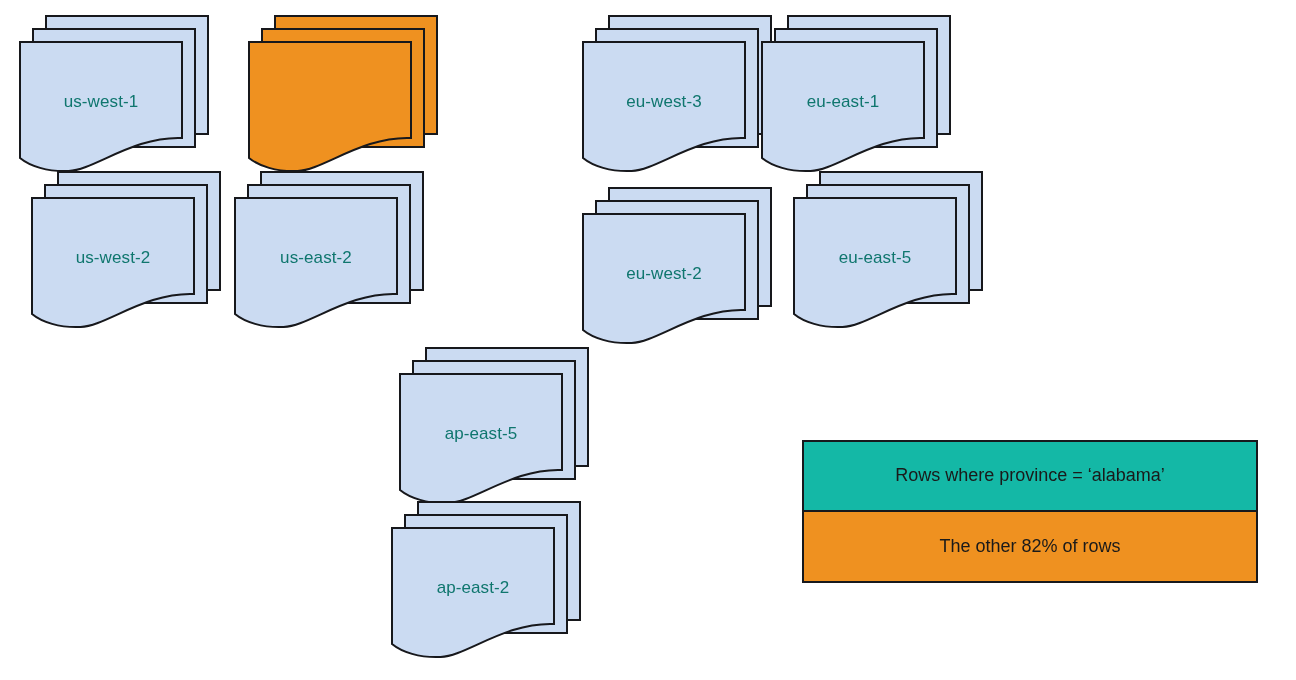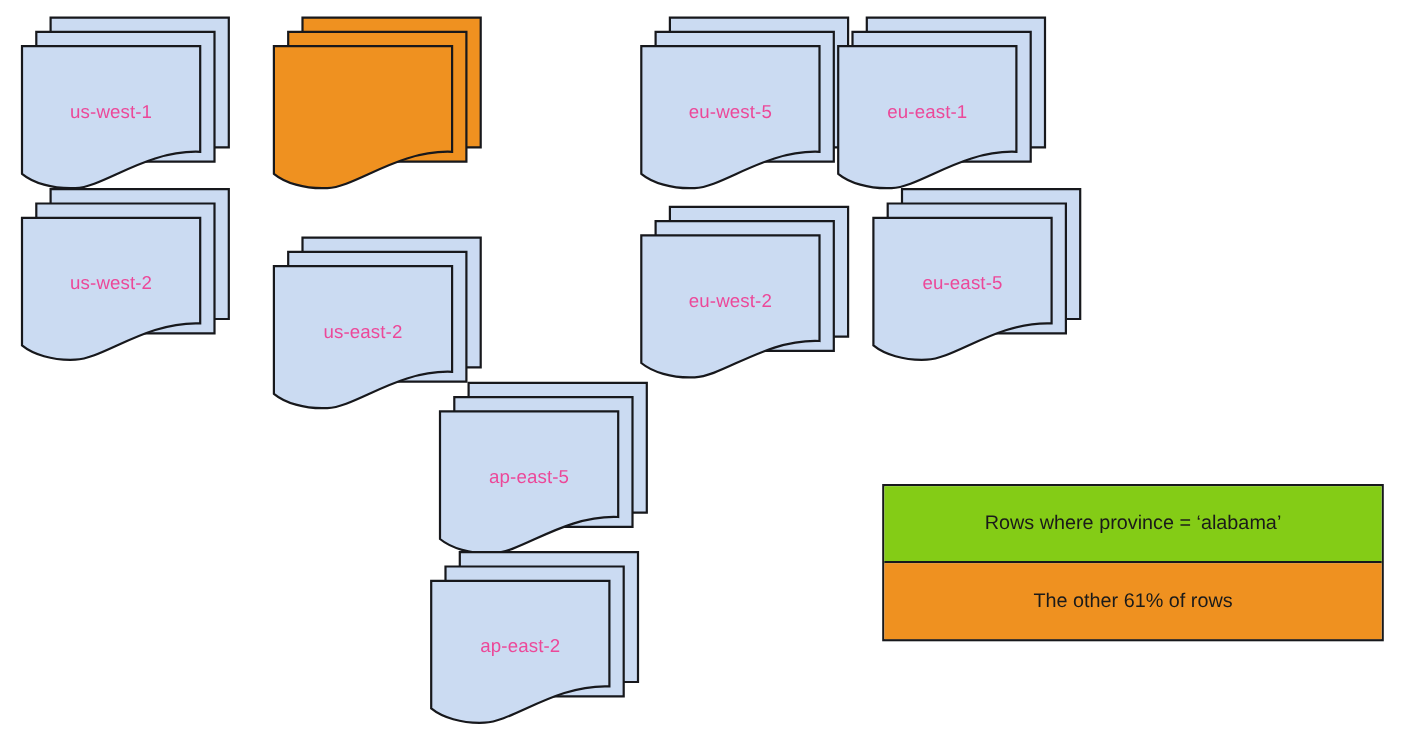--- a/index.html
+++ b/index.html
@@ -38,21 +38,21 @@
     position: absolute;
     left: 0;
     top: 0;
     width: 162px;
     height: 118px;
     display: flex;
     align-items: center;
     justify-content: center;
     font-size: 17px;
     line-height: 1;
-    color: #ec4899;
+    color: #0f766e;
     letter-spacing: 0.1px;
     white-space: nowrap;
     pointer-events: none;
   }
   .legend {
     position: absolute;
     left: 802px;
     top: 440px;
     width: 456px;
     height: 143px;
@@ -92,39 +92,39 @@
         <path d="M 0 0 L 162 0 L 162 118 L 0 118 Z" transform="translate(13,13)" fill="#ef9120" stroke="#17181c" stroke-width="2" stroke-linejoin="miter"></path>
         <path d="M 0 0 L 162 0 L 162 96 C 113.39999999999999 94, 74.52000000000001 128, 48.6 129 C 27.540000000000003 130, 9.719999999999999 124, 0 116 Z" transform="translate(0,26)" fill="#ef9120" stroke="#17181c" stroke-width="2" stroke-linejoin="miter"></path>
       </svg>
     </div>
     <div class="stack" style="left: 583px; top: 16px;">
       <svg width="192" height="162">
         <path d="M 0 0 L 162 0 L 162 118 L 0 118 Z" transform="translate(26,0)" fill="#cbdbf2" stroke="#17181c" stroke-width="2" stroke-linejoin="miter"></path>
         <path d="M 0 0 L 162 0 L 162 118 L 0 118 Z" transform="translate(13,13)" fill="#cbdbf2" stroke="#17181c" stroke-width="2" stroke-linejoin="miter"></path>
         <path d="M 0 0 L 162 0 L 162 96 C 113.39999999999999 94, 74.52000000000001 128, 48.6 129 C 27.540000000000003 130, 9.719999999999999 124, 0 116 Z" transform="translate(0,26)" fill="#cbdbf2" stroke="#17181c" stroke-width="2" stroke-linejoin="miter"></path>
       </svg>
-      <div class="stack-label" style="top: 26px;">eu-west-5</div>
+      <div class="stack-label" style="top: 26px;">eu-west-3</div>
     </div>
     <div class="stack" style="left: 762px; top: 16px;">
       <svg width="192" height="162">
         <path d="M 0 0 L 162 0 L 162 118 L 0 118 Z" transform="translate(26,0)" fill="#cbdbf2" stroke="#17181c" stroke-width="2" stroke-linejoin="miter"></path>
         <path d="M 0 0 L 162 0 L 162 118 L 0 118 Z" transform="translate(13,13)" fill="#cbdbf2" stroke="#17181c" stroke-width="2" stroke-linejoin="miter"></path>
         <path d="M 0 0 L 162 0 L 162 96 C 113.39999999999999 94, 74.52000000000001 128, 48.6 129 C 27.540000000000003 130, 9.719999999999999 124, 0 116 Z" transform="translate(0,26)" fill="#cbdbf2" stroke="#17181c" stroke-width="2" stroke-linejoin="miter"></path>
       </svg>
       <div class="stack-label" style="top: 26px;">eu-east-1</div>
     </div>
-    <div class="stack" style="left: 20px; top: 172px; padding-left: 32px;">
+    <div class="stack" style="left: 32px; top: 172px; padding-left: 32px;">
       <svg width="192" height="162">
         <path d="M 0 0 L 162 0 L 162 118 L 0 118 Z" transform="translate(26,0)" fill="#cbdbf2" stroke="#17181c" stroke-width="2" stroke-linejoin="miter"></path>
         <path d="M 0 0 L 162 0 L 162 118 L 0 118 Z" transform="translate(13,13)" fill="#cbdbf2" stroke="#17181c" stroke-width="2" stroke-linejoin="miter"></path>
         <path d="M 0 0 L 162 0 L 162 96 C 113.39999999999999 94, 74.52000000000001 128, 48.6 129 C 27.540000000000003 130, 9.719999999999999 124, 0 116 Z" transform="translate(0,26)" fill="#cbdbf2" stroke="#17181c" stroke-width="2" stroke-linejoin="miter"></path>
       </svg>
       <div class="stack-label" style="top: 26px;">us-west-2</div>
     </div>
-    <div class="stack" style="left: 249px; top: 172px; margin-top: 44px;">
+    <div class="stack" style="left: 235px; top: 172px;">
       <svg width="192" height="162">
         <path d="M 0 0 L 162 0 L 162 118 L 0 118 Z" transform="translate(26,0)" fill="#cbdbf2" stroke="#17181c" stroke-width="2" stroke-linejoin="miter"></path>
         <path d="M 0 0 L 162 0 L 162 118 L 0 118 Z" transform="translate(13,13)" fill="#cbdbf2" stroke="#17181c" stroke-width="2" stroke-linejoin="miter"></path>
         <path d="M 0 0 L 162 0 L 162 96 C 113.39999999999999 94, 74.52000000000001 128, 48.6 129 C 27.540000000000003 130, 9.719999999999999 124, 0 116 Z" transform="translate(0,26)" fill="#cbdbf2" stroke="#17181c" stroke-width="2" stroke-linejoin="miter"></path>
       </svg>
       <div class="stack-label" style="top: 26px;">us-east-2</div>
     </div>
     <div class="stack" style="left: 583px; top: 188px;">
       <svg width="192" height="162">
         <path d="M 0 0 L 162 0 L 162 118 L 0 118 Z" transform="translate(26,0)" fill="#cbdbf2" stroke="#17181c" stroke-width="2" stroke-linejoin="miter"></path>
@@ -151,20 +151,20 @@
     </div>
     <div class="stack" style="left: 392px; top: 502px;">
       <svg width="192" height="162">
         <path d="M 0 0 L 162 0 L 162 118 L 0 118 Z" transform="translate(26,0)" fill="#cbdbf2" stroke="#17181c" stroke-width="2" stroke-linejoin="miter"></path>
         <path d="M 0 0 L 162 0 L 162 118 L 0 118 Z" transform="translate(13,13)" fill="#cbdbf2" stroke="#17181c" stroke-width="2" stroke-linejoin="miter"></path>
         <path d="M 0 0 L 162 0 L 162 96 C 113.39999999999999 94, 74.52000000000001 128, 48.6 129 C 27.540000000000003 130, 9.719999999999999 124, 0 116 Z" transform="translate(0,26)" fill="#cbdbf2" stroke="#17181c" stroke-width="2" stroke-linejoin="miter"></path>
       </svg>
       <div class="stack-label" style="top: 26px;">ap-east-2</div>
     </div>
     <div class="legend">
-      <div class="legend-row top" style="background: #84cc16;">
+      <div class="legend-row top" style="background: #14b8a6;">
         <span>Rows where province = ‘alabama’</span>
       </div>
       <div class="legend-row" style="background: rgb(239, 145, 32);">
-        <span>The other 61% of rows</span>
+        <span>The other 82% of rows</span>
       </div>
     </div>
   </div>
 
 </body></html>

